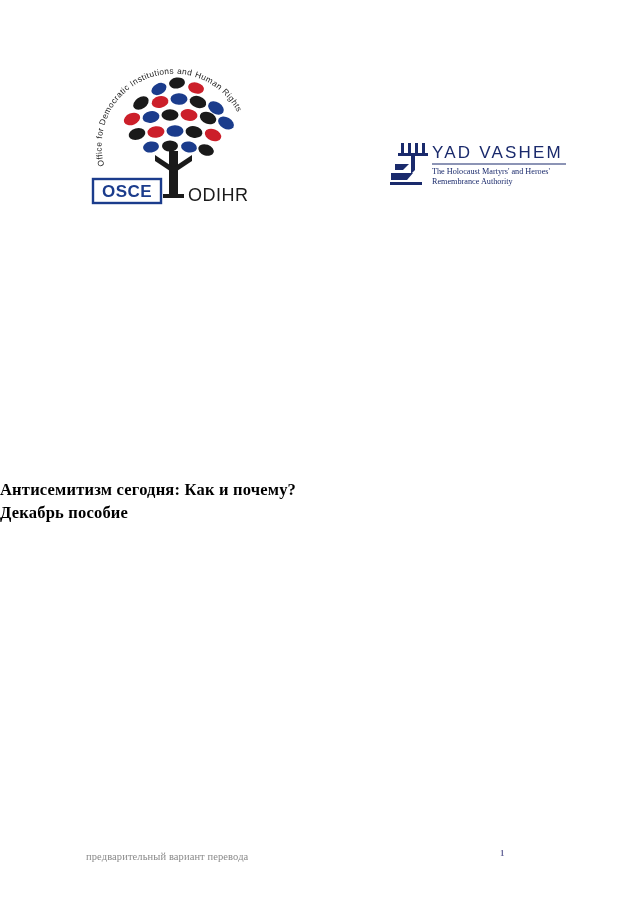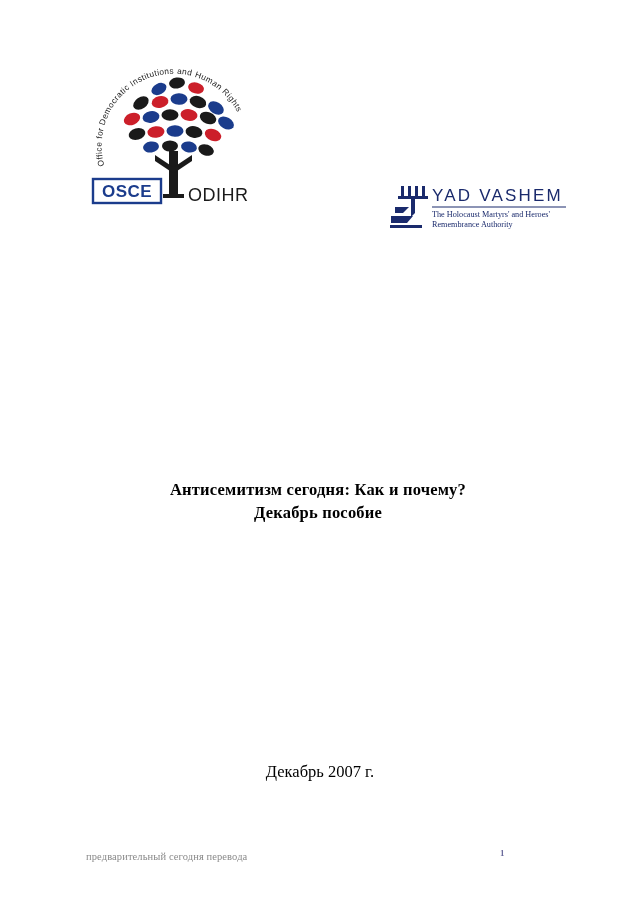--- a/index.html
+++ b/index.html
@@ -32,31 +32,29 @@
   }
   .osce-logo svg { display: block; }
 
   
   .yv-logo {
     position: absolute;
     left: 385px;
     top: 140px;
     width: 185px;
     height: 60px;
-    margin-top: 43px;
   }
   .yv-logo svg { display: block; }
 
   
   .title-block {
     position: absolute;
     left: 0;
     right: 4px;
     top: 478px;
-    text-align: center;
   }
   .title-line {
     font-family: "Liberation Serif", serif;
     font-weight: bold;
     font-size: 16.5px;
     line-height: 23px;
     color: #000;
     letter-spacing: 0.2px;
   }
 
@@ -181,22 +179,19 @@
       <text x="47" y="34" font-family="Liberation Serif, serif" font-size="8.2" fill="#1a2a6c">The Holocaust Martyrs' and Heroes'</text>
       <text x="47" y="44" font-family="Liberation Serif, serif" font-size="8.2" fill="#1a2a6c">Remembrance Authority</text>
     </svg>
   </div>
 
   <div class="title-block">
     <div class="title-line">Антисемитизм сегодня: Как и почему?</div>
     <div class="title-line">Декабрь пособие</div>
   </div>
 
-  <div class="date-block">
-    <span class="date-text">Декабрь 2007 г.</span>
-  </div>
 
   <div class="footer">
-    <span class="footer-note">предварительный сегодня перевода</span>
+    <span class="footer-note">предварительный вариант перевода</span>
     <span class="footer-page">1</span>
   </div>
 
 </div>
 
 </body></html>

